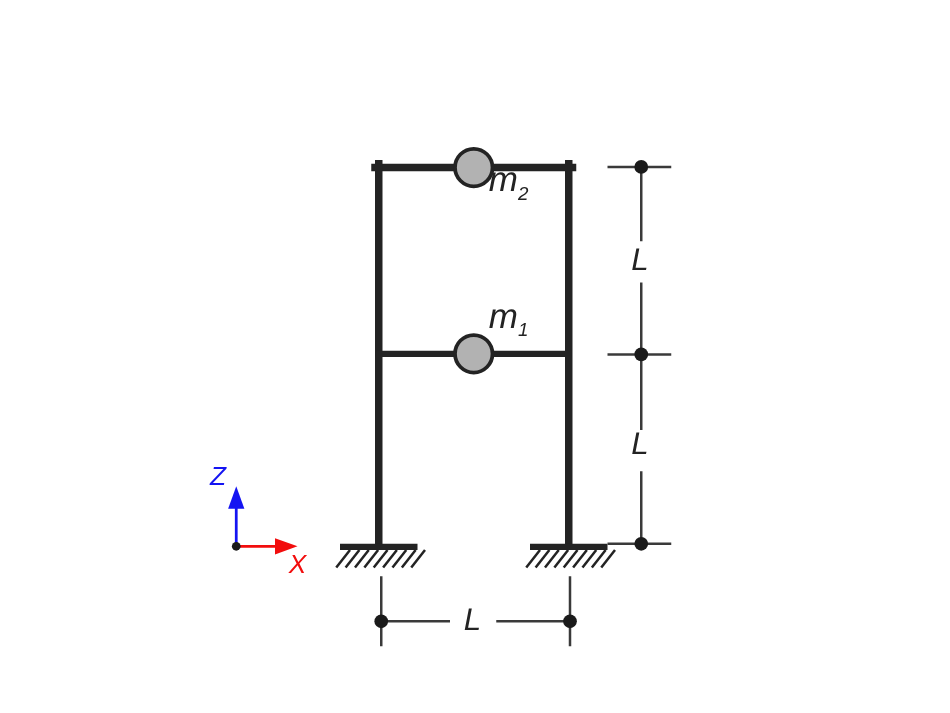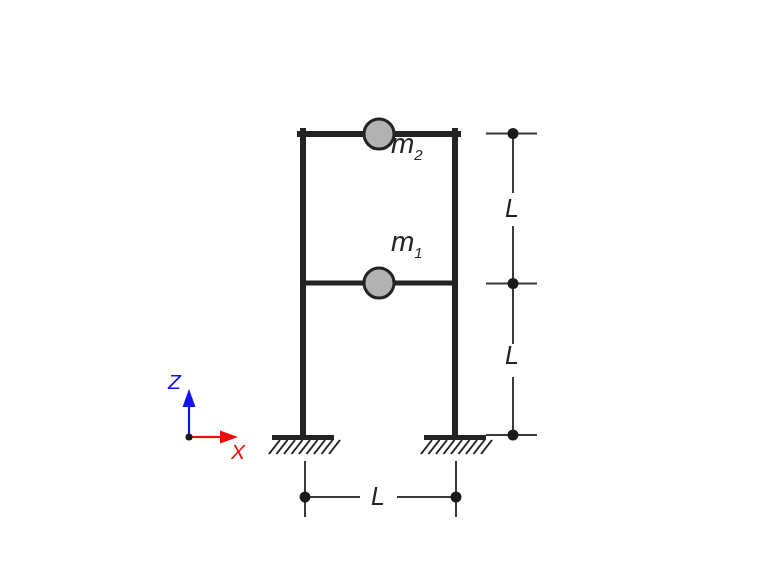--- a/index.html
+++ b/index.html
@@ -111,21 +111,21 @@
       <polygon class="fill-z" points="189,389 182.5,407 195.5,407"></polygon>
       <line class="stroke-x" x1="191" y1="437" x2="222" y2="437" stroke-width="2.2"></line>
       <polygon class="fill-x" points="238,437 220,430.5 220,443.5"></polygon>
       <circle class="fill-dot" cx="189" cy="437" r="3.5"></circle>
     </g>
 
   </svg>
 
   <div class="lbl lbl-mass" style="left:391px; top:90px;margin-top:40px;"><span>m</span><span class="mass-sub">2</span></div>
 
-  <div class="lbl lbl-mass" style="left:391px; top:228px;"><span>m</span><span class="mass-sub">1</span></div>
+  <div class="lbl lbl-mass" style="left:391px; top:239px;"><span>m</span><span class="mass-sub">1</span></div>
 
   <div class="lbl lbl-dim" style="left:505px; top:196px;">L</div>
 
   <div class="lbl lbl-dim" style="left:505px; top:343px;">L</div>
 
   <div class="lbl lbl-dim" style="left:371px; top:484px;">L</div>
 
   <div class="lbl lbl-axis lbl-z" style="left:168px; top:371px;">Z</div>
 
   <div class="lbl lbl-axis lbl-x" style="left:231px; top:441px;">X</div>

